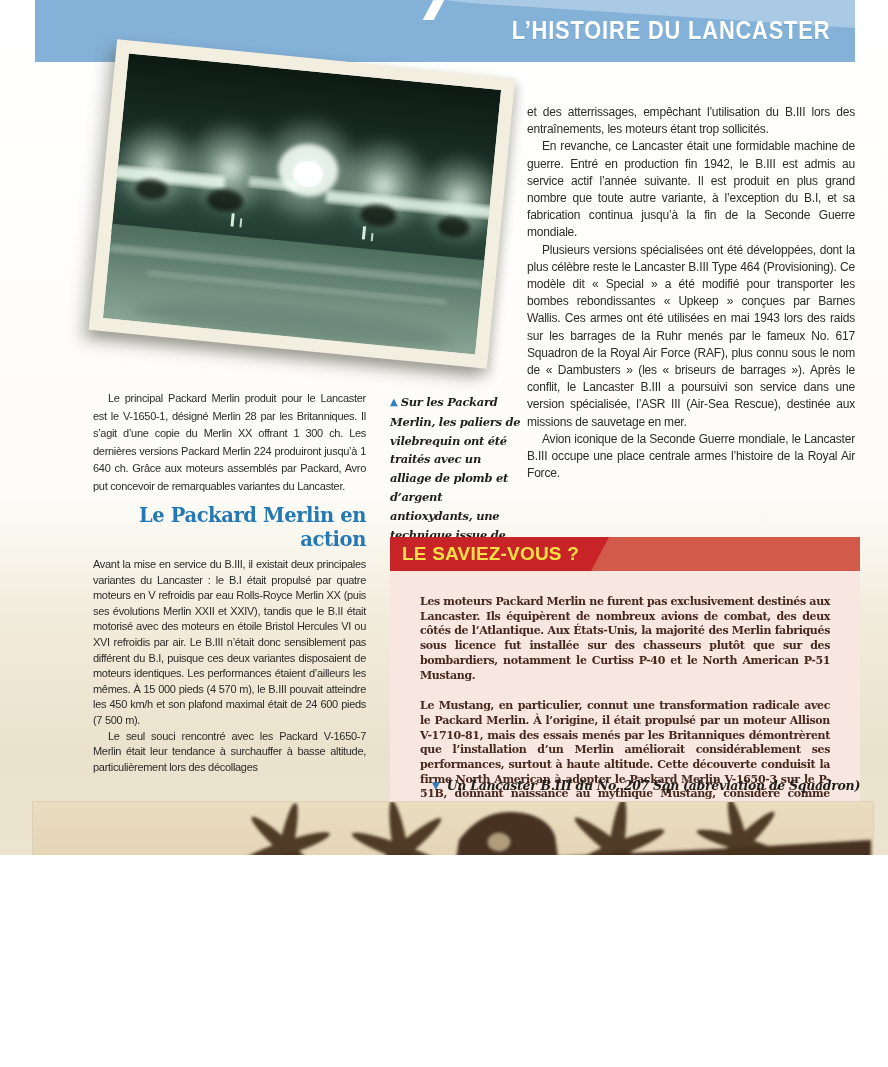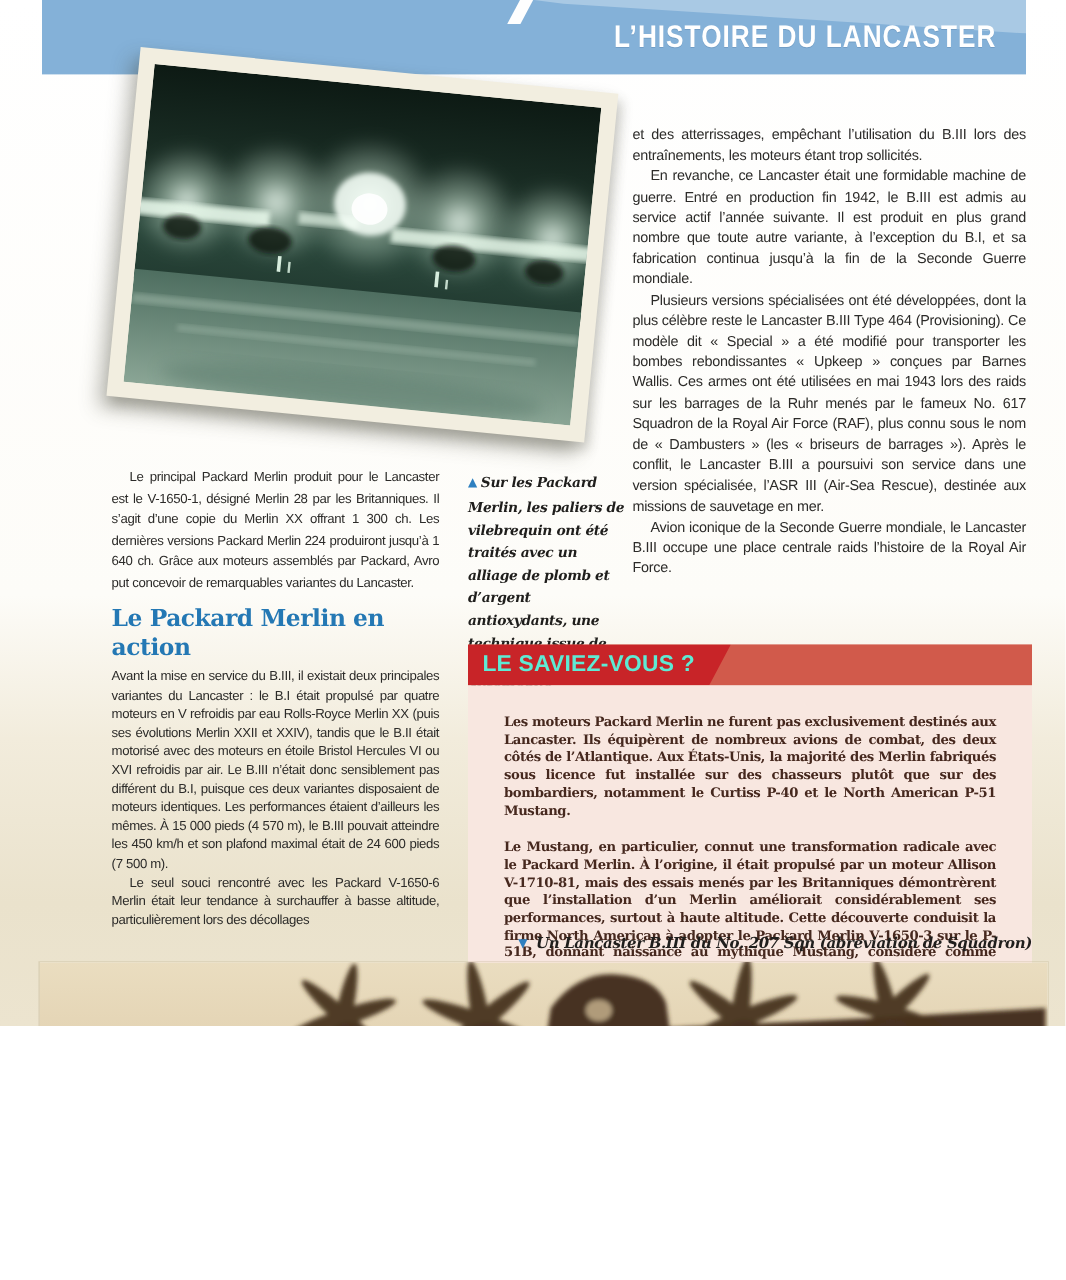--- a/index.html
+++ b/index.html
@@ -21,35 +21,35 @@
   .photo-top{position:absolute;left:102px;top:58px;width:400px;height:292px;background:#f2eee0;
     padding:13px;box-sizing:border-box;transform:rotate(5.6deg);
     box-shadow:-6px 10px 16px rgba(70,70,55,.38),4px 6px 10px rgba(70,70,55,.22);}
   .photo-top svg{display:block;width:100%;height:100%;}
   
   .col-left{position:absolute;left:93px;top:390px;width:273px;text-align:justify;
     font-size:11px;line-height:15.6px;letter-spacing:-.3px;}
   .col-left p{margin:0;}
   .col-left .p-intro{line-height:17.5px;}
   .section-heading{font-family:"DejaVu Serif",serif;font-weight:bold;color:#2478b4;
-    font-size:19.5px;line-height:24px;margin:9px 0 5px;letter-spacing:-.4px;text-align:left;}
+    font-size:19.5px;line-height:24px;margin:9px 0 5px;letter-spacing:-.4px;text-align:right;}
   .caption-mid{position:absolute;left:390px;top:393px;width:134px;
     font-family:"DejaVu Serif",serif;font-style:italic;font-weight:bold;
     font-size:11.5px;line-height:18.8px;color:#1f1e1c;letter-spacing:-.3px;}
   .col-right{position:absolute;left:527px;top:104px;width:328px;text-align:justify;
     font-size:12px;line-height:17.2px;letter-spacing:-.2px;}
   .col-right p{margin:0;}
   .indent{text-indent:15px;}
   .tri{font-style:normal;color:#2e80c0;font-size:10px;letter-spacing:0;margin-right:3px;
     position:relative;top:-1px;}
   
   .dyk{position:absolute;left:390px;top:537px;width:470px;}
   .dyk-bar{position:relative;height:34px;background:#d15a4b;}
   .dyk-label{position:absolute;left:0;top:0;height:34px;line-height:34px;background:#c82428;
-    color:#5eead4;font-weight:bold;font-size:19px;letter-spacing:.2px;padding:0 30px 0 12px;
+    color:#fde047;font-weight:bold;font-size:19px;letter-spacing:.2px;padding:0 30px 0 12px;
     clip-path:polygon(0 0,100% 0,calc(100% - 18px) 100%,0 100%);white-space:nowrap;}
   .dyk-body{background:#f8e7e0;padding:8px 14px 11px;text-align:justify;
     font-family:"DejaVu Serif",serif;font-weight:bold;color:#46281e;
     font-size:11px;line-height:14.7px;letter-spacing:-.35px;}
   .dyk-body p{margin:16px;}
   
   .caption-bottom{position:absolute;right:28px;top:760px;width:480px;text-align:right;
     font-family:"DejaVu Serif",serif;font-style:italic;font-weight:bold;
     font-size:12.5px;line-height:19.5px;color:#1f1e1c;letter-spacing:-.3px;}
   .caption-bottom .line{display:block;margin-top:16px;}
@@ -117,32 +117,32 @@
       <rect x="127" y="152" width="2" height="9" fill="#eafff0" opacity=".8"></rect>
       <rect x="250" y="148" width="3" height="13" fill="#eafff0" opacity=".9"></rect>
       <rect x="259" y="154" width="2" height="8" fill="#eafff0" opacity=".8"></rect>
     </svg>
   </div>
 
   <div class="col-left">
     <p class="p-intro indent">Le principal Packard Merlin produit pour le Lancaster est le V-1650-1, désigné Merlin 28 par les Britanniques. Il s’agit d’une copie du Merlin XX offrant 1 300 ch. Les dernières versions Packard Merlin 224 produiront jusqu’à 1 640 ch. Grâce aux moteurs assemblés par Packard, Avro put concevoir de remarquables variantes du Lancaster.</p>
     <div class="section-heading">Le Packard Merlin en action</div>
     <p>Avant la mise en service du B.III, il existait deux principales variantes du Lancaster : le B.I était propulsé par quatre moteurs en V refroidis par eau Rolls-Royce Merlin XX (puis ses évolutions Merlin XXII et XXIV), tandis que le B.II était motorisé avec des moteurs en étoile Bristol Hercules VI ou XVI refroidis par air. Le B.III n’était donc sensiblement pas différent du B.I, puisque ces deux variantes disposaient de moteurs identiques. Les performances étaient d’ailleurs les mêmes. À 15 000 pieds (4 570 m), le B.III pouvait atteindre les 450 km/h et son plafond maximal était de 24 600 pieds (7 500 m).</p>
-    <p class="indent">Le seul souci rencontré avec les Packard V-1650-6 Merlin était leur tendance à surchauffer à basse altitude, particulièrement lors des décollages</p>
+    <p class="indent">Le seul souci rencontré avec les Packard V-1650-7 Merlin était leur tendance à surchauffer à basse altitude, particulièrement lors des décollages</p>
   </div>
 
   <div class="caption-mid">
     <span class="tri">▲</span><span>Sur les Packard Merlin, les paliers de vilebrequin ont été traités avec un alliage de plomb et d’argent antioxydants, une technique issue de l’industrie automobile.</span>
   </div>
 
   <div class="col-right">
     <p>et des atterrissages, empêchant l’utilisation du B.III lors des entraînements, les moteurs étant trop sollicités.</p>
     <p class="indent">En revanche, ce Lancaster était une formidable machine de guerre. Entré en production fin 1942, le B.III est admis au service actif l’année suivante. Il est produit en plus grand nombre que toute autre variante, à l’exception du B.I, et sa fabrication continua jusqu’à la fin de la Seconde Guerre mondiale.</p>
     <p class="indent">Plusieurs versions spécialisées ont été développées, dont la plus célèbre reste le Lancaster B.III Type 464 (Provisioning). Ce modèle dit « Special » a été modifié pour transporter les bombes rebondissantes « Upkeep » conçues par Barnes Wallis. Ces armes ont été utilisées en mai 1943 lors des raids sur les barrages de la Ruhr menés par le fameux No. 617 Squadron de la Royal Air Force (RAF), plus connu sous le nom de « Dambusters » (les « briseurs de barrages »). Après le conflit, le Lancaster B.III a poursuivi son service dans une version spécialisée, l’ASR III (Air-Sea Rescue), destinée aux missions de sauvetage en mer.</p>
-    <p class="indent">Avion iconique de la Seconde Guerre mondiale, le Lancaster B.III occupe une place centrale raids l’histoire de la Royal Air Force.</p>
+    <p class="indent">Avion iconique de la Seconde Guerre mondiale, le Lancaster B.III occupe une place centrale armes l’histoire de la Royal Air Force.</p>
   </div>
 
   <div class="dyk">
     <div class="dyk-bar">
       <div class="dyk-label">LE SAVIEZ-VOUS ?</div>
     </div>
     <div class="dyk-body">
       <p>Les moteurs Packard Merlin ne furent pas exclusivement destinés aux Lancaster. Ils équipèrent de nombreux avions de combat, des deux côtés de l’Atlantique. Aux États-Unis, la majorité des Merlin fabriqués sous licence fut installée sur des chasseurs plutôt que sur des bombardiers, notamment le Curtiss P-40 et le North American P-51 Mustang.</p>
       <p>Le Mustang, en particulier, connut une transformation radicale avec le Packard Merlin. À l’origine, il était propulsé par un moteur Allison V-1710-81, mais des essais menés par les Britanniques démontrèrent que l’installation d’un Merlin améliorait considérablement ses performances, surtout à haute altitude. Cette découverte conduisit la firme North American à adopter le Packard Merlin V-1650-3 sur le P-51B, donnant naissance au mythique Mustang, considéré comme étant le meilleur chasseur polyvalent de la Seconde Guerre mondiale.</p>
     </div>

